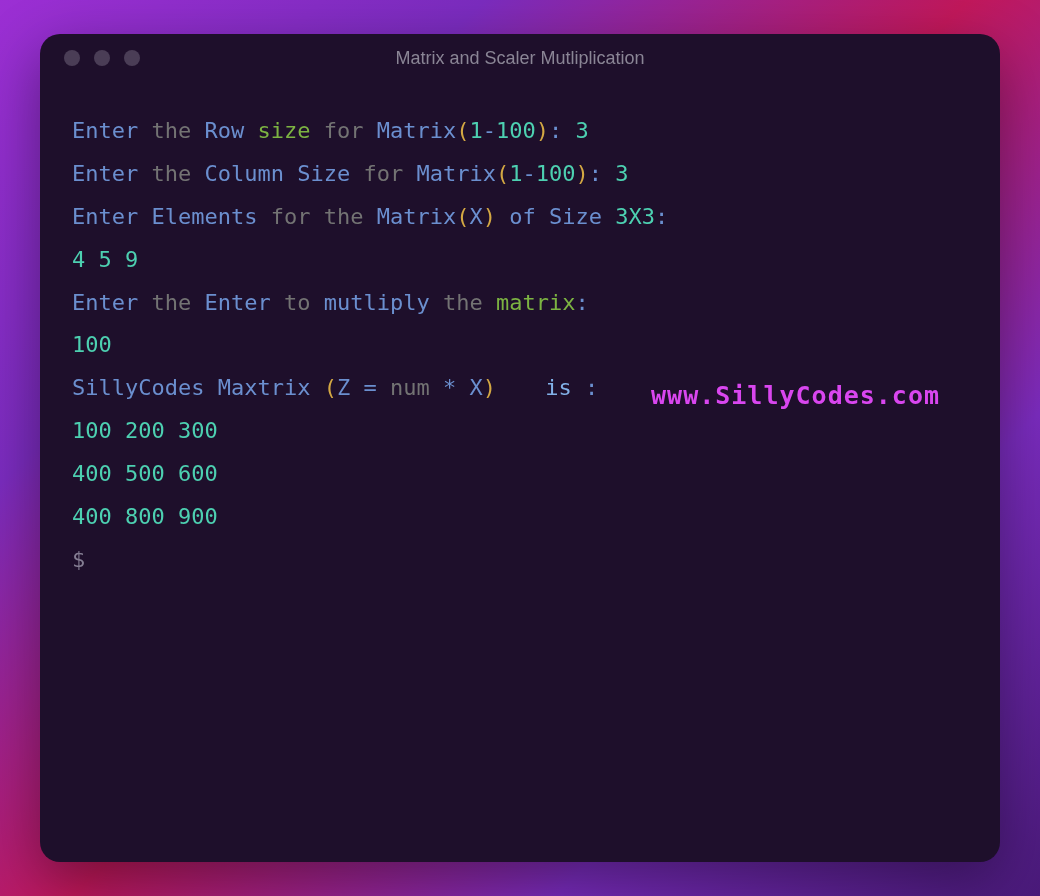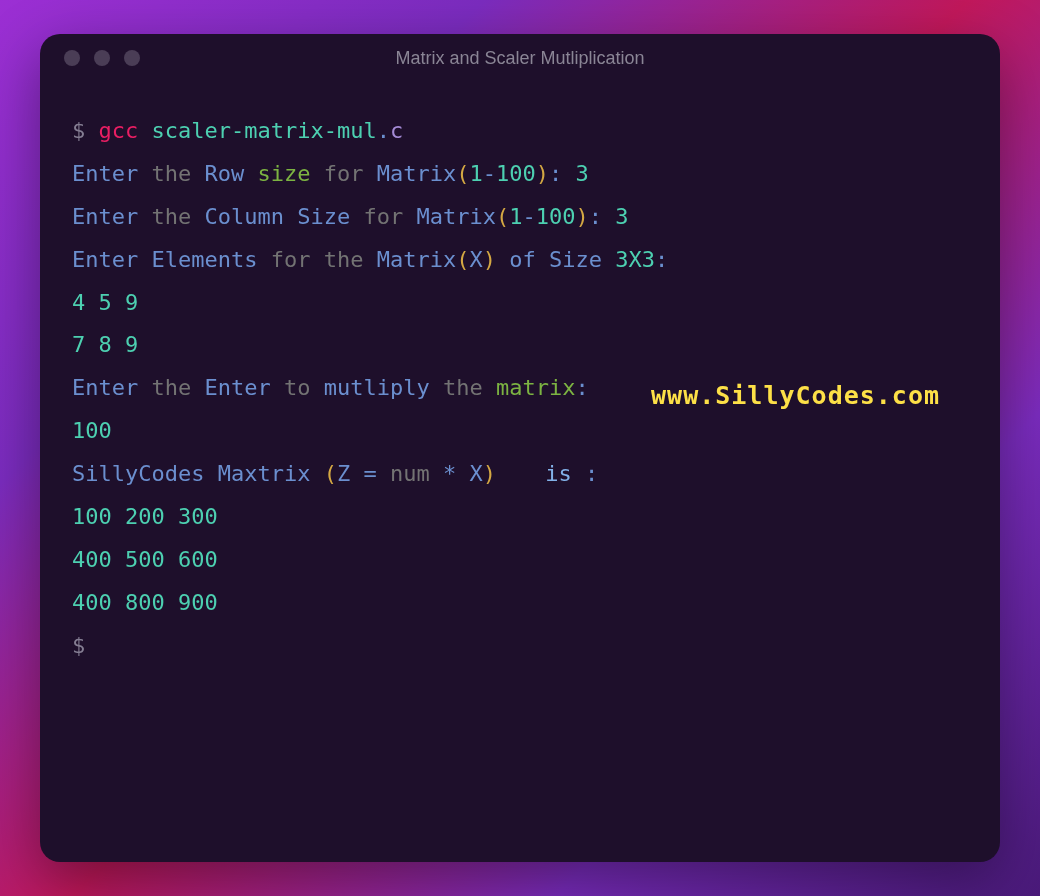--- a/index.html
+++ b/index.html
@@ -77,21 +77,21 @@
     .c-blue { color: #6b8fcf; }
     .c-purple { color: #a58bd6; }
     .c-green { color: #7cb342; }
     .c-yellow { color: #d4a843; }
     .c-lightblue { color: #82b1e8; margin-left: 36px; }
     
     .watermark {
       position: absolute;
       right: 60px;
       top: 290px;
-      color: #fde047;
+      color: #d946ef;
       font-size: 25px;
       font-weight: bold;
       letter-spacing: 1px;
     }
   </style>
 </head>
 <body>
 
 <div class="terminal-window">
   <div class="title-bar">
@@ -99,31 +99,29 @@
       <div class="traffic-light"></div>
       <div class="traffic-light"></div>
       <div class="traffic-light"></div>
     </div>
     <div class="window-title">Matrix and Scaler Mutliplication</div>
   </div>
 
   <div class="terminal-content">
     <div class="watermark">www.SillyCodes.com</div>
 
-    <div class="line"><span class="c-prompt">$</span> <span class="c-pink">gcc</span> <span class="c-teal">scaler-matrix-mul</span><span class="c-blue">.</span><span class="c-purple">c</span></div>
 
 
     <div class="line"><span class="c-blue">Enter</span> <span class="c-red">the</span> <span class="c-blue">Row</span> <span class="c-green">size</span> <span class="c-red">for</span> <span class="c-blue">Matrix</span><span class="c-yellow">(</span><span class="c-teal">1</span><span class="c-blue">-</span><span class="c-teal">100</span><span class="c-yellow">)</span><span class="c-blue">:</span> <span class="c-teal">3</span></div>
 
     <div class="line"><span class="c-blue">Enter</span> <span class="c-red">the</span> <span class="c-blue">Column</span> <span class="c-blue">Size</span> <span class="c-red">for</span> <span class="c-blue">Matrix</span><span class="c-yellow">(</span><span class="c-teal">1</span><span class="c-blue">-</span><span class="c-teal">100</span><span class="c-yellow">)</span><span class="c-blue">:</span> <span class="c-teal">3</span></div>
 
     <div class="line"><span class="c-blue">Enter</span> <span class="c-blue">Elements</span> <span class="c-red">for</span> <span class="c-red">the</span> <span class="c-blue">Matrix</span><span class="c-yellow">(</span><span class="c-blue">X</span><span class="c-yellow">)</span> <span class="c-blue">of</span> <span class="c-blue">Size</span> <span class="c-teal">3X3</span><span class="c-blue">:</span></div>
 
     <div class="line c-teal">4 5 9</div>
-    <div class="line c-teal">7 8 9</div>
 
     <div class="line"><span class="c-blue">Enter</span> <span class="c-red">the</span> <span class="c-blue">Enter</span> <span class="c-red">to</span> <span class="c-blue">mutliply</span> <span class="c-red">the</span> <span class="c-green">matrix</span><span class="c-blue">:</span></div>
 
     <div class="line c-teal">100</div>
 
     <div class="line"><span class="c-blue">SillyCodes</span> <span class="c-blue">Maxtrix</span> <span class="c-yellow">(</span><span class="c-blue">Z</span> <span class="c-blue">=</span> <span class="c-red">num</span> <span class="c-blue">*</span> <span class="c-blue">X</span><span class="c-yellow">)</span> <span class="c-lightblue">is</span> <span class="c-blue">:</span></div>
 
     <div class="line c-teal">100 200 300</div>
     <div class="line c-teal">400 500 600</div>
     <div class="line c-teal">400 800 900</div>

